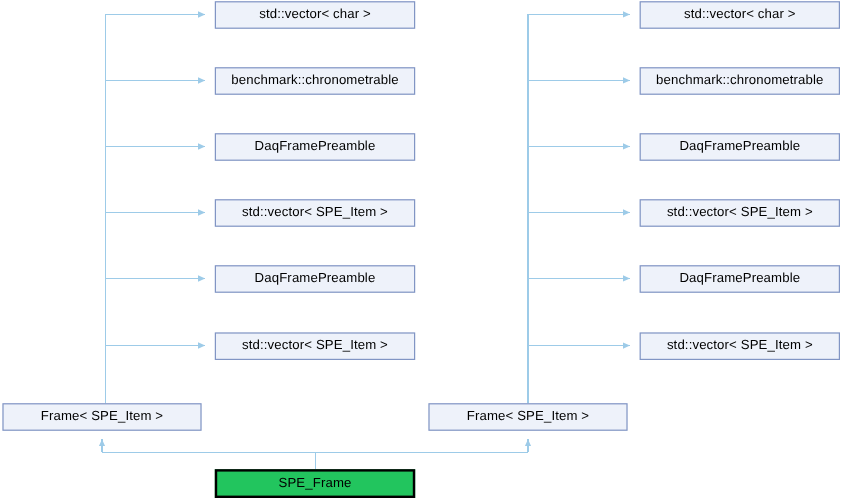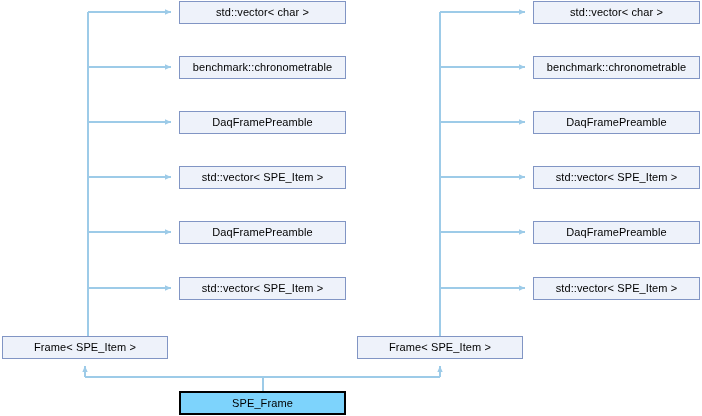--- a/index.html
+++ b/index.html
@@ -34,21 +34,21 @@
     line-height: 11px;
     color: #000000;
     white-space: nowrap;
     letter-spacing: 0.1px;
   }
   .node.usage {
     background: #eef2fa;
     border: 1px solid #8195c4;
   }
   .node.focus {
-    background: #7dd3fc;
+    background: #22c55e;
     border: 2px solid #000000;
   }
   .node-label {
     display: block;
     padding: 0 4px;
   }
 </style>
 </head>
 <body>
 

